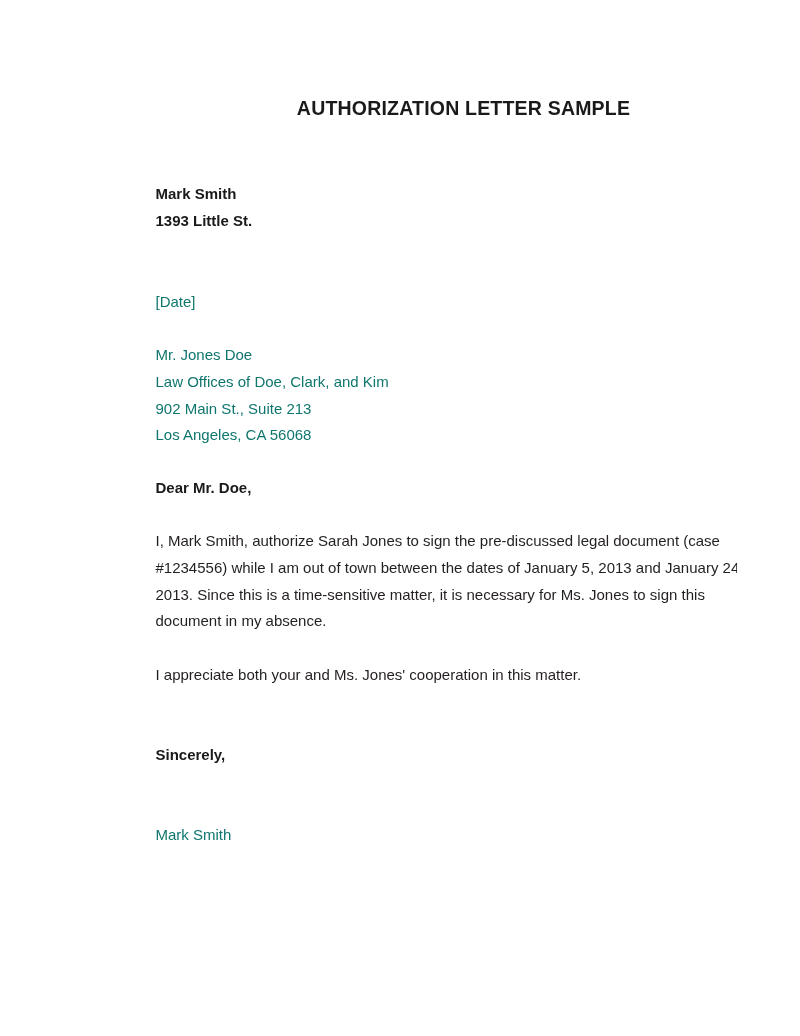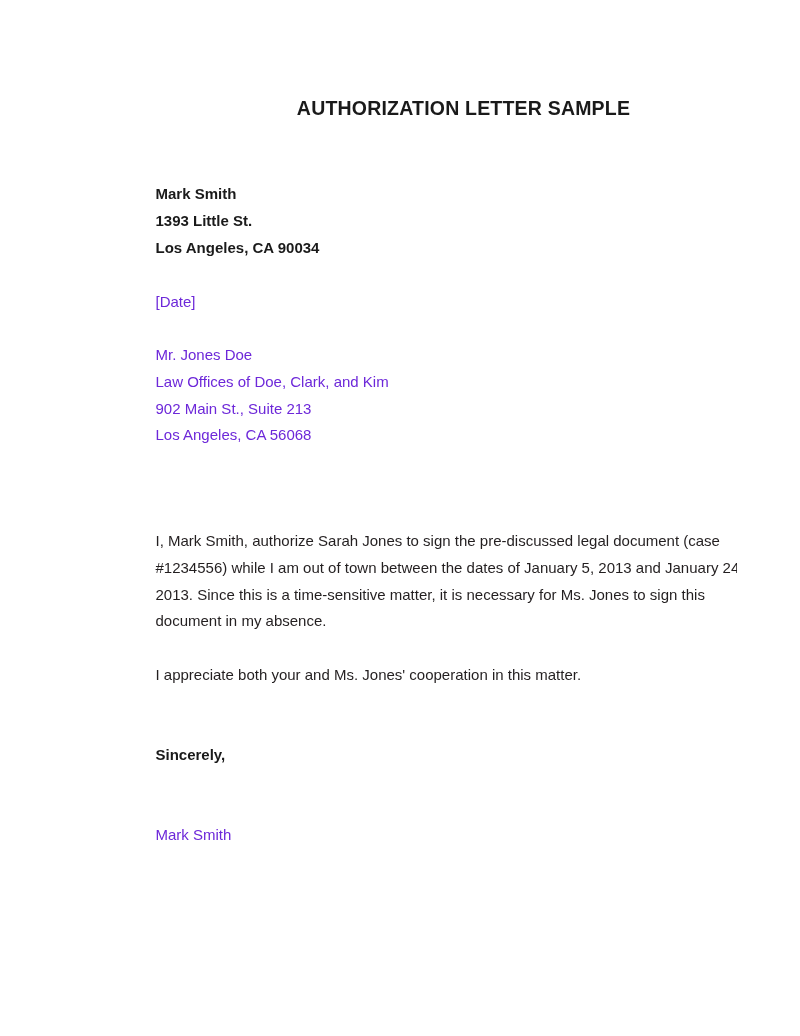--- a/index.html
+++ b/index.html
@@ -33,21 +33,21 @@
 
   .block {
     position: absolute;
     left: 92px;
     width: 620px;
   }
 
   .line {
     font-size: 15px;
     line-height: 26.8px;
-    color: #6d28d9;
+    color: #0f766e;
     white-space: pre-wrap;
   }
 
   .bold .line,
   .line.bold {
     font-weight: bold;
     color: #1a1a1a;
   }
 
   
@@ -71,34 +71,36 @@
 </head>
 <body>
 
 <div class="page">
 
   <div class="doc-title">AUTHORIZATION LETTER SAMPLE</div>
 
   <div class="block bold" id="sender-block">
     <div class="line">Mark Smith</div>
     <div class="line">1393 Little St.</div>
-    <div class="line">Los Angeles, CA 90034</div>
   </div>
 
   <div class="block" id="date-block">
     <div class="line">[Date]</div>
   </div>
 
   <div class="block" id="recipient-block">
     <div class="line">Mr. Jones Doe</div>
     <div class="line">Law Offices of Doe, Clark, and Kim</div>
     <div class="line">902 Main St., Suite 213</div>
     <div class="line">Los Angeles, CA 56068</div>
   </div>
 
+  <div class="block" id="salutation-block">
+    <div class="line bold">Dear Mr. Doe,</div>
+  </div>
 
   <div class="block" id="body-block">
     <p class="para">I, Mark Smith, authorize Sarah Jones to sign the pre-discussed legal document (case #1234556) while I am out of town between the dates of January 5, 2013 and January 24, 2013. Since this is a time-sensitive matter, it is necessary for Ms. Jones to sign this document in my absence.</p>
   </div>
 
   <div class="block" id="closing-block">
     <p class="para">I appreciate both your and Ms. Jones' cooperation in this matter.</p>
   </div>
 
   <div class="block" id="signoff-block">

